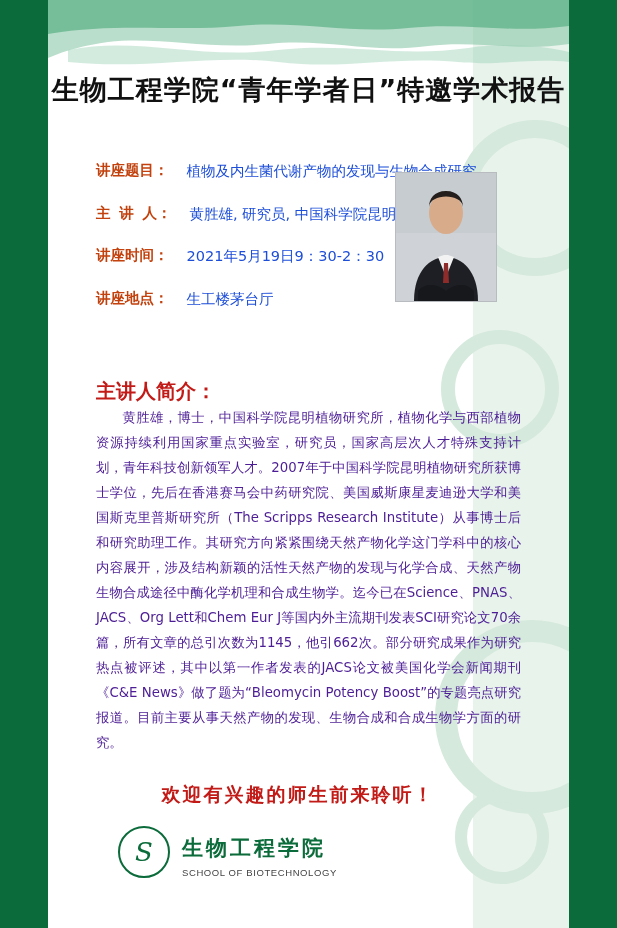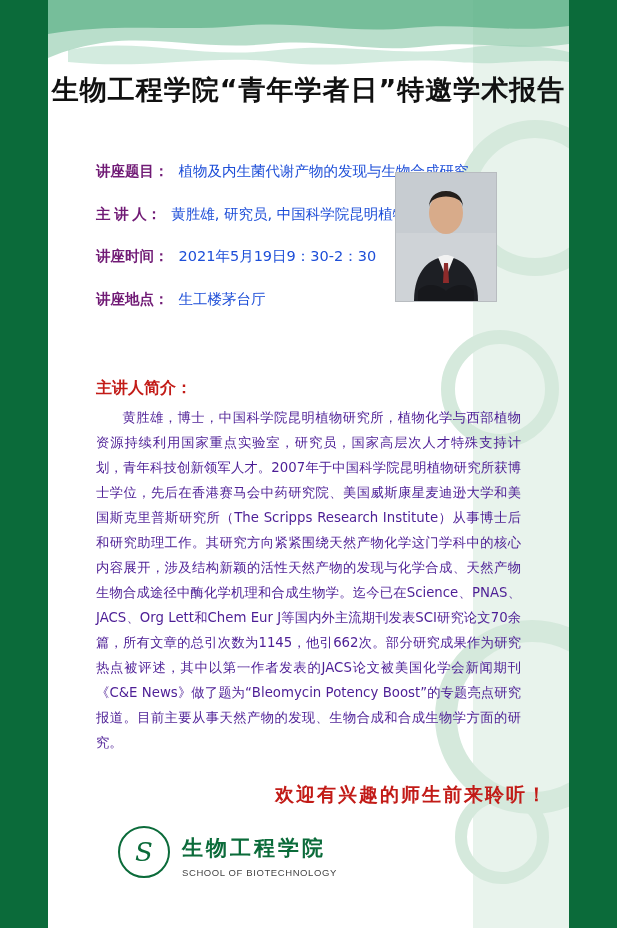--- a/index.html
+++ b/index.html
@@ -90,44 +90,44 @@
     width: 400px;
   }
   .info-row {
     display: flex;
     align-items: flex-start;
     margin-bottom: 23px;
     font-size: 14.5px;
     line-height: 1.35;
   }
   .info-label {
-    color: #701a75;
+    color: #c2410c;
     font-weight: bold;
     white-space: nowrap;
-    margin-right: 10px;
-    font-family: Liberation Serif, serif;
+    margin-right: 18px;
+    font-family: Liberation Mono, monospace;
   }
   .info-value {
     color: #1d4ed8;
     font-family: "DejaVu Sans", sans-serif;
   }
 
   .portrait {
     position: absolute;
     right: 72px; top: 172px;
     width: 100px; height: 128px;
     background: linear-gradient(#d8d8da, #bfc2c6);
     border: 1px solid #b8bcc0;
     overflow: hidden;
   }
 
   .bio-head {
     position: absolute;
     left: 48px; top: 378px;
-    font-size: 16px;
+    font-size: 20px;
     font-weight: bold;
     color: #c21b17;
     font-family: "DejaVu Sans", sans-serif;
   }
   .bio-body {
     position: absolute;
     left: 48px; top: 405px;
     width: 425px;
     font-size: 13.3px;
     line-height: 25px;
@@ -135,21 +135,21 @@
     text-align: justify;
     text-justify: inter-ideograph;
     text-indent: 2em;
     font-family: "DejaVu Sans", sans-serif;
   }
 
   .welcome {
     position: absolute;
     left: 0; top: 782px;
     width: 500px;
-    text-align: right;
+    text-align: center;
     font-size: 19px;
     font-weight: bold;
     color: #c21b17;
     letter-spacing: 2px;
     font-family: Liberation Serif, serif;
   }
 
   .footer {
     position: absolute;
     left: 70px; top: 826px;

